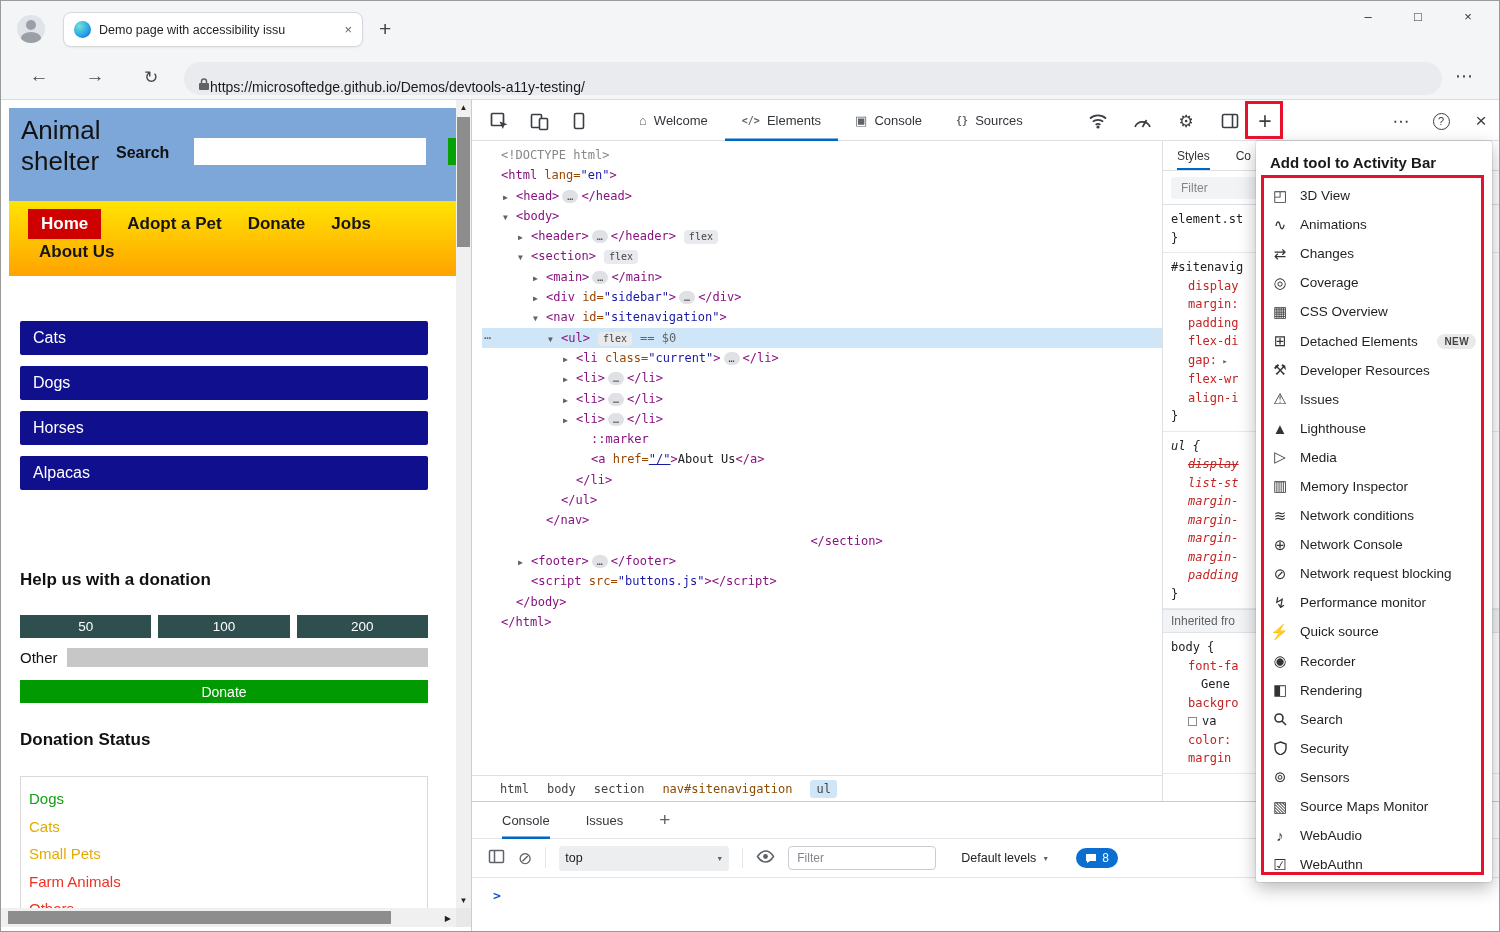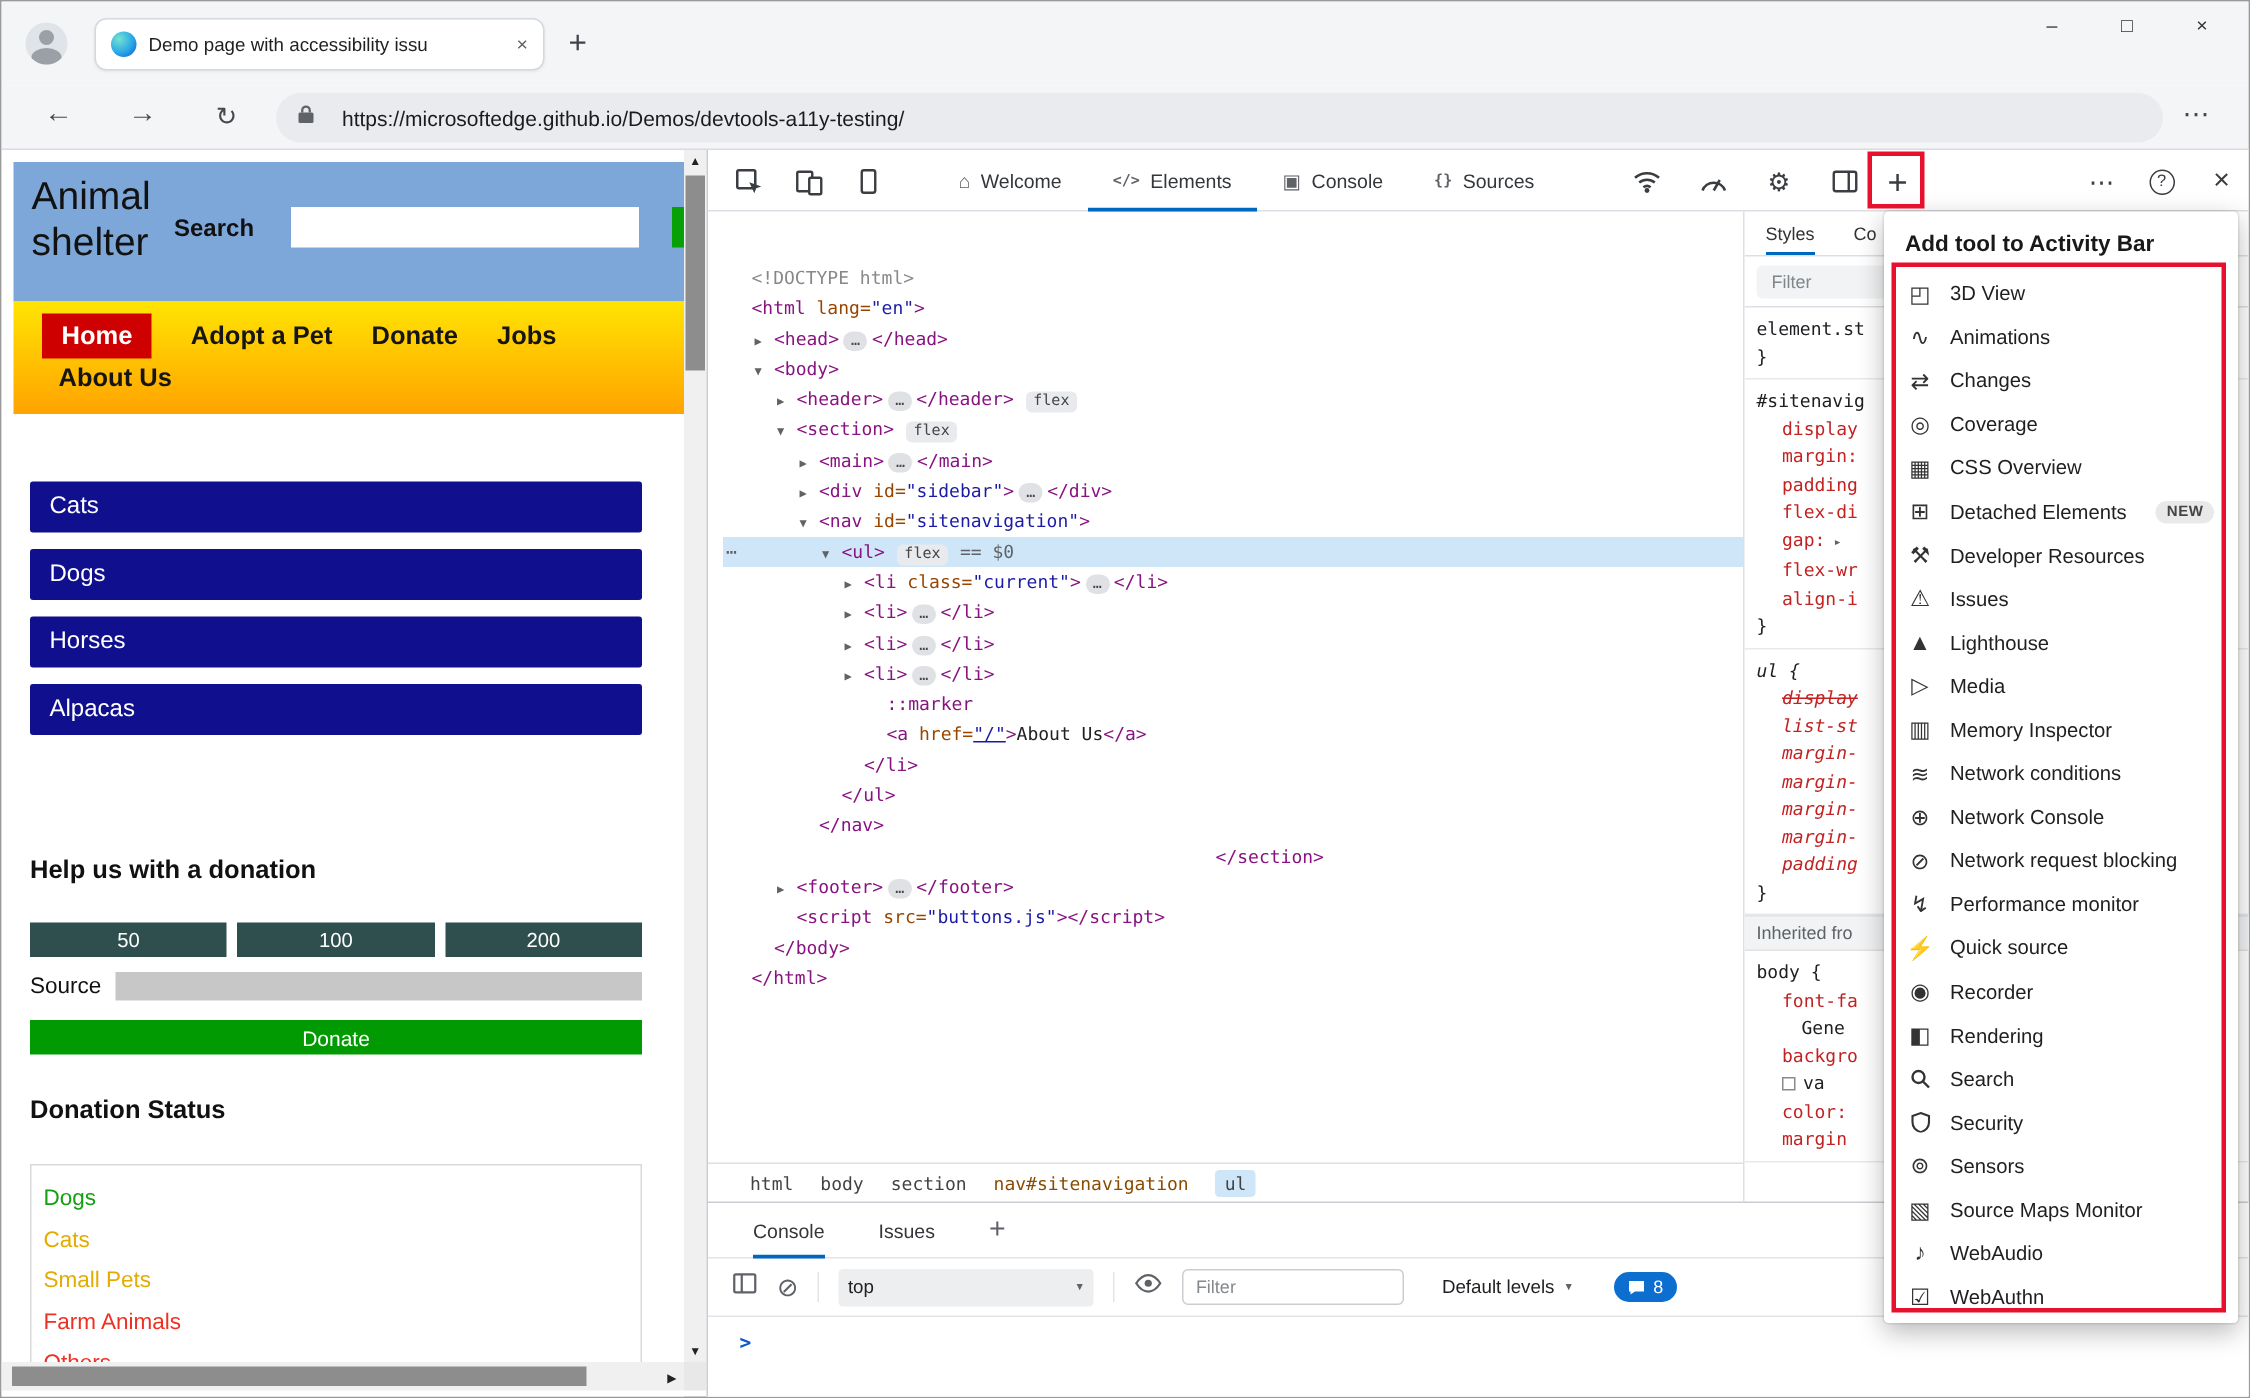--- a/index.html
+++ b/index.html
@@ -17,21 +17,21 @@
   .favicon{width:17px;height:17px;border-radius:50%;flex:none;
     background:radial-gradient(circle at 32% 30%,#74e2cf,#2aa7e8 55%,#1156c9)}
   .tab-title{flex:1;font-size:12.5px;color:#1f1f1f;white-space:nowrap;overflow:hidden}
   .tab-close{font-size:13px;color:#5f6368;flex:none}
   .newtab{position:absolute;left:378px;top:16px;font-size:21px;color:#40444a}
   .wincontrols{position:absolute;right:6px;top:8px;display:flex}
   .winbtn{width:50px;text-align:center;font-size:13px;color:#333}
   .addrbar{position:absolute;left:0;top:56px;width:100%;height:43px;background:#f4f5f7;border-bottom:1px solid #d8dbdf}
   .nav-ic{position:absolute;top:8px;width:28px;text-align:center;font-size:19px;color:#45484c}
   .urlbox{position:absolute;left:183px;top:5px;width:1258px;height:33px;border-radius:17px;background:#e9ebee;
-    display:flex;align-items:center;padding:0 14px;gap:18px}
+    display:flex;align-items:flex-end;padding:0 14px;gap:0}
   .url{font-size:14px;color:#1b1b1b}
   .more-ic{position:absolute;right:26px;top:8px;font-size:18px;color:#45484c}
 
   
   .page{position:absolute;left:0;top:99px;width:455px;height:833px;background:#fff;overflow:hidden}
   .p-header{position:absolute;left:8px;top:8px;width:447px;height:93px;background:#7DA7D9}
   .p-title{position:absolute;left:12px;top:7px;width:120px;font-size:26px;line-height:31px;color:#121212}
   .p-search-label{position:absolute;left:107px;top:36px;font-size:16px;font-weight:bold;color:#111}
   .p-search-input{position:absolute;left:185px;top:30px;width:232px;height:27px;background:#fff}
   .p-search-btn{position:absolute;left:439px;top:30px;width:8px;height:27px;background:#07A007;overflow:hidden}
@@ -223,21 +223,21 @@
         <div class="animal-btn">Horses</div>
         <div class="animal-btn">Alpacas</div>
       </div>
     <div class="p-donate-h">Help us with a donation</div>
     <div class="p-amounts">
         <div class="amount-btn">50</div>
         <div class="amount-btn">100</div>
         <div class="amount-btn">200</div>
       </div>
     <div class="p-other">
-      <span class="p-other-label">Source</span>
+      <span class="p-other-label">Other</span>
       <span class="p-other-input"></span>
     </div>
     <div class="p-donate-btn">Donate</div>
     <div class="p-status-h">Donation Status</div>
     <div class="p-status">
         <div class="status-item" style="color: rgb(19, 160, 19);">Dogs</div>
         <div class="status-item" style="color: rgb(228, 172, 0);">Cats</div>
         <div class="status-item" style="color: rgb(228, 172, 0);">Small Pets</div>
         <div class="status-item" style="color: rgb(240, 48, 34);">Farm Animals</div>
         <div class="status-item" style="color: rgb(240, 48, 34);">Others</div>
@@ -315,21 +315,21 @@
         </span>
       <span class="ic plus-g" style="left:780px">+</span>
       <span class="ic" style="left:916px;font-size:17px">⋯</span>
       <span class="ic" style="left:956px">
           <span class="helpc">?</span>
         </span>
       <span class="ic close-g" style="left:996px">×</span>
     </div>
 
     <div class="dom-tree">
-        <div class="dom-row" style="padding-left: 6px; margin-top: 30px;"><span class="arrow"></span><span class="tok-doc">&lt;!DOCTYPE html&gt;</span></div>
+        <div class="dom-row" style="padding-left: 6px;"><span class="arrow"></span><span class="tok-doc">&lt;!DOCTYPE html&gt;</span></div>
         <div class="dom-row" style="padding-left: 6px;"><span class="arrow"></span><span class="tok-tag">&lt;html</span><span class="tok-attr"> lang</span><span class="tok-eq">=</span><span class="tok-val">"en"</span><span class="tok-tag">&gt;</span></div>
         <div class="dom-row" style="padding-left: 21px;"><span class="arrow">▶</span><span class="tok-tag">&lt;head&gt;</span><span class="dots">…</span><span class="tok-tag">&lt;/head&gt;</span></div>
         <div class="dom-row" style="padding-left: 21px;"><span class="arrow">▼</span><span class="tok-tag">&lt;body&gt;</span></div>
         <div class="dom-row" style="padding-left: 36px;"><span class="arrow">▶</span><span class="tok-tag">&lt;header&gt;</span><span class="dots">…</span><span class="tok-tag">&lt;/header&gt;</span><span class="badge">flex</span></div>
         <div class="dom-row" style="padding-left: 36px;"><span class="arrow">▼</span><span class="tok-tag">&lt;section&gt;</span><span class="badge">flex</span></div>
         <div class="dom-row" style="padding-left: 51px;"><span class="arrow">▶</span><span class="tok-tag">&lt;main&gt;</span><span class="dots">…</span><span class="tok-tag">&lt;/main&gt;</span></div>
         <div class="dom-row" style="padding-left: 51px;"><span class="arrow">▶</span><span class="tok-tag">&lt;div</span><span class="tok-attr"> id</span><span class="tok-eq">=</span><span class="tok-val">"sidebar"</span><span class="tok-tag">&gt;</span><span class="dots">…</span><span class="tok-tag">&lt;/div&gt;</span></div>
         <div class="dom-row" style="padding-left: 51px;"><span class="arrow">▼</span><span class="tok-tag">&lt;nav</span><span class="tok-attr"> id</span><span class="tok-eq">=</span><span class="tok-val">"sitenavigation"</span><span class="tok-tag">&gt;</span></div>
         <div class="dom-row selected" style="padding-left: 66px;"><span class="arrow">▼</span><span class="tok-tag">&lt;ul&gt;</span><span class="badge">flex</span><span class="tok-dollar">== $0</span></div>
         <div class="dom-row" style="padding-left: 81px;"><span class="arrow">▶</span><span class="tok-tag">&lt;li</span><span class="tok-attr"> class</span><span class="tok-eq">=</span><span class="tok-val">"current"</span><span class="tok-tag">&gt;</span><span class="dots">…</span><span class="tok-tag">&lt;/li&gt;</span></div>

